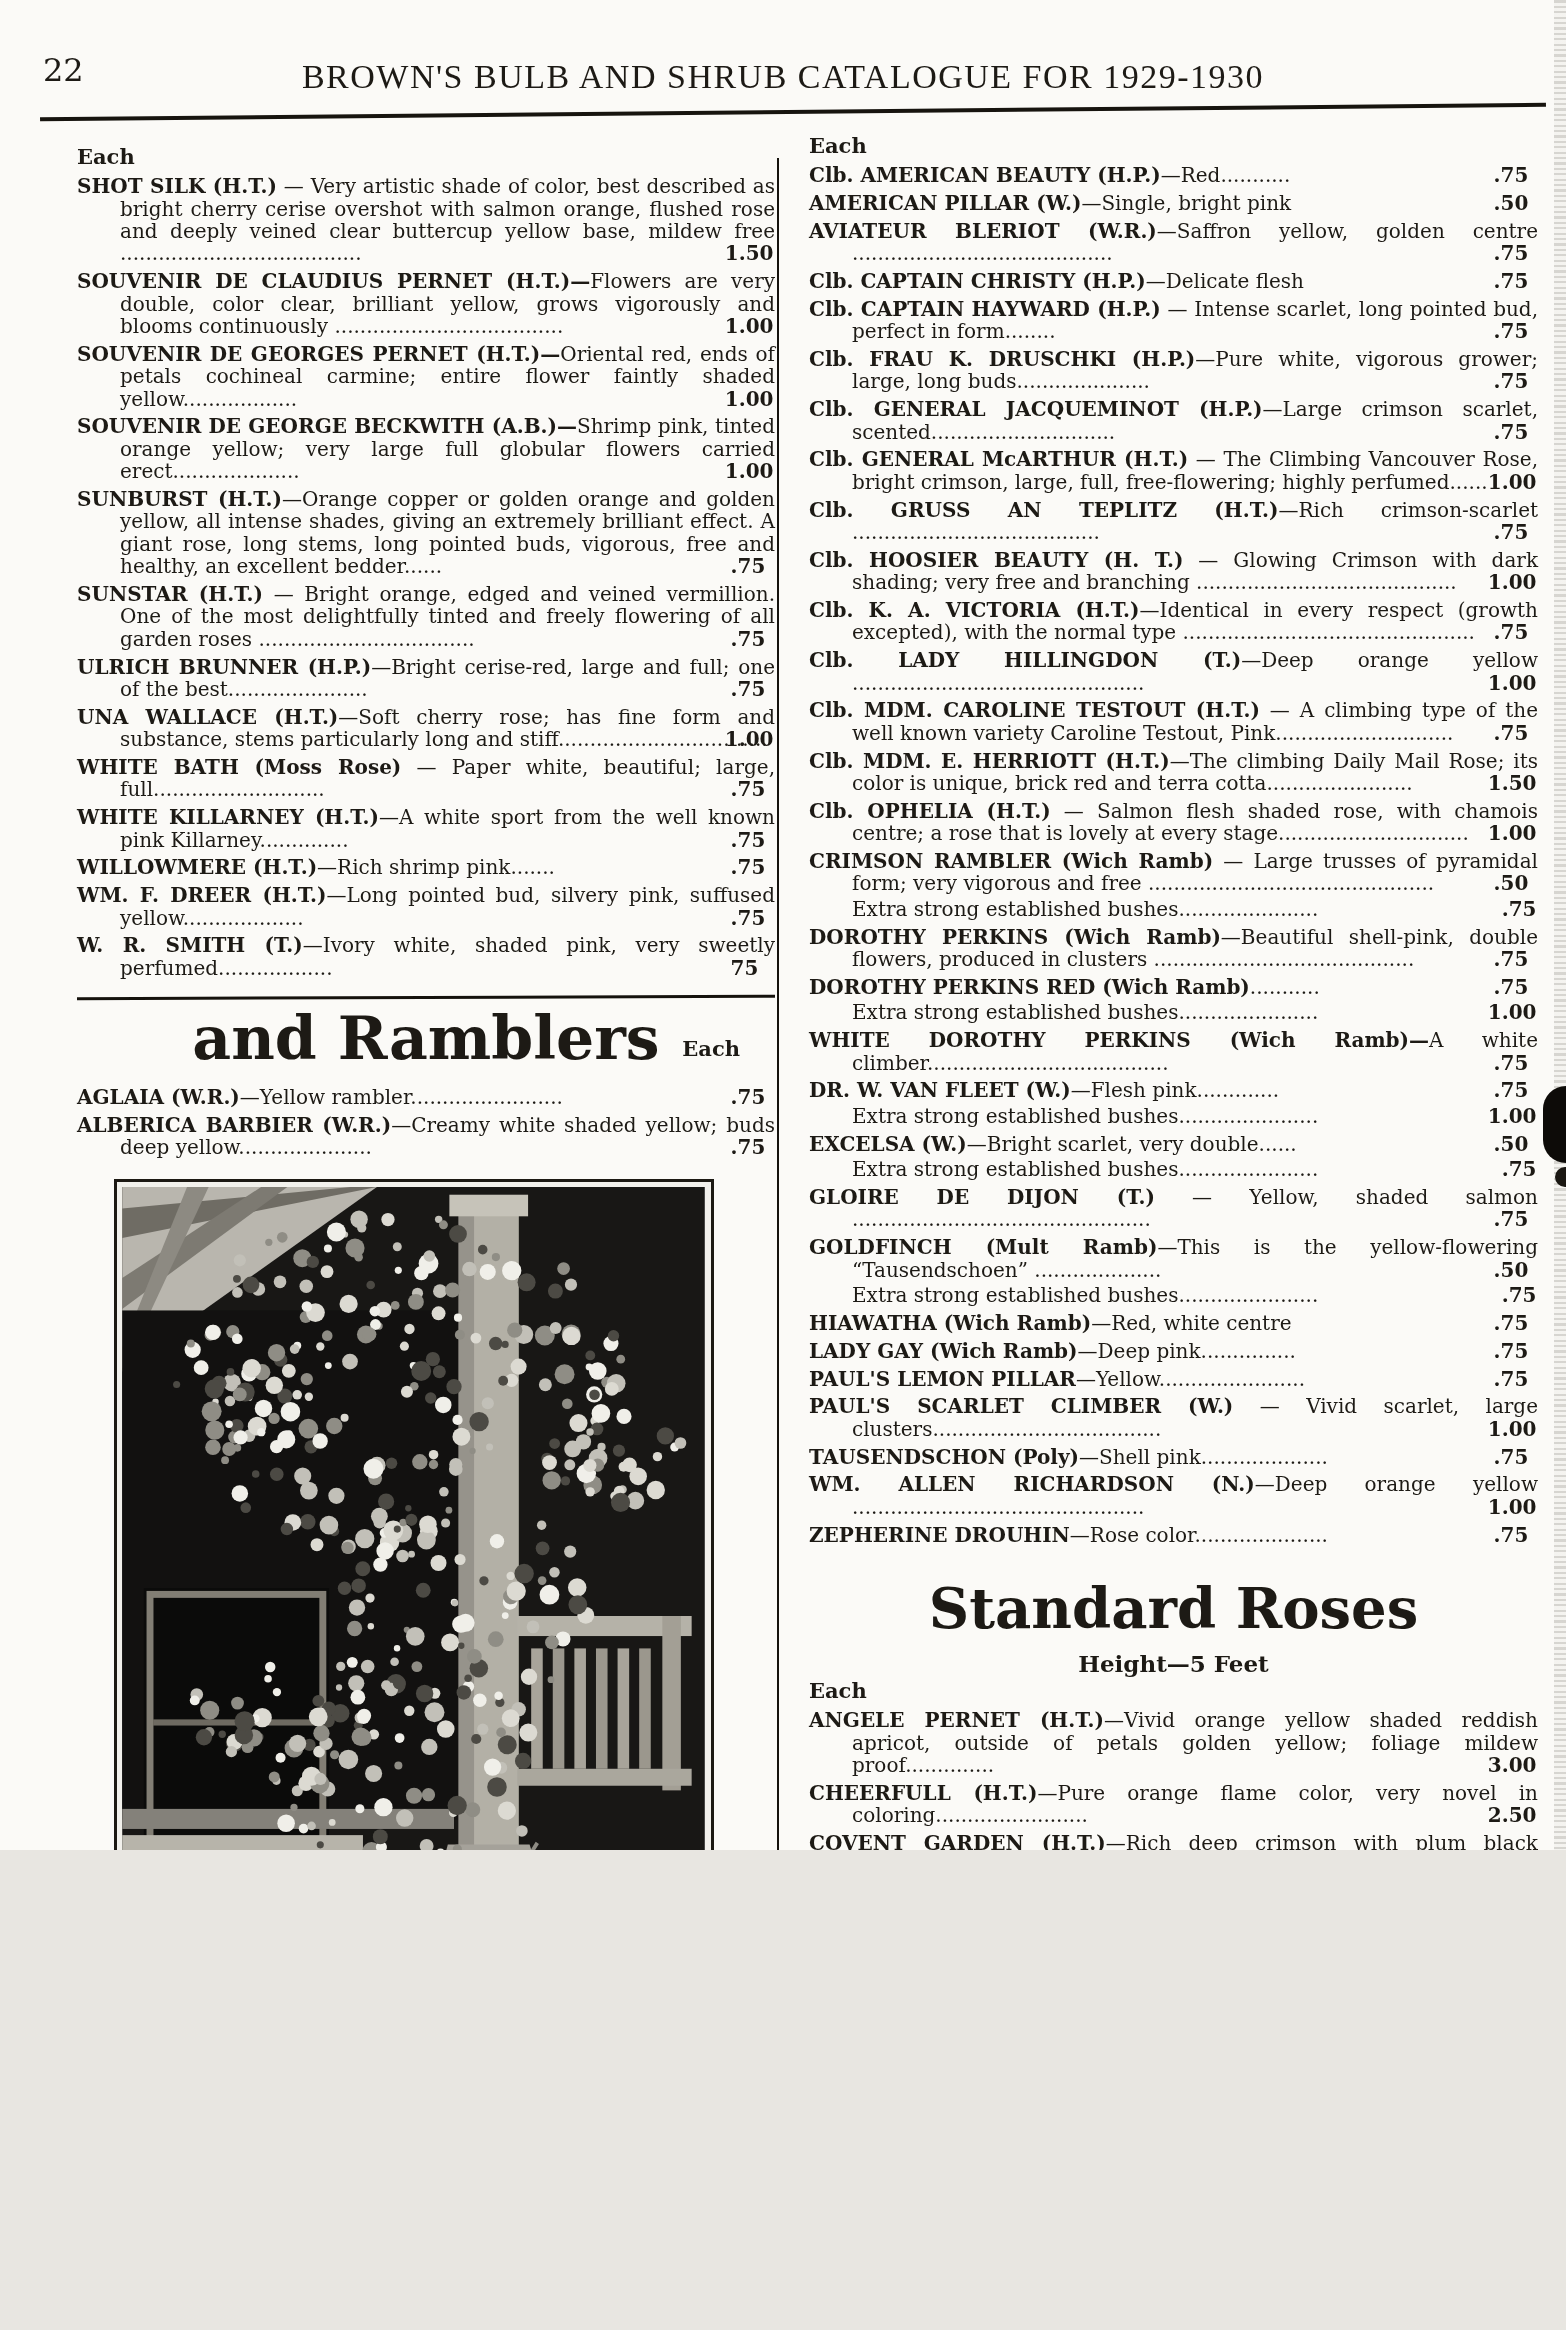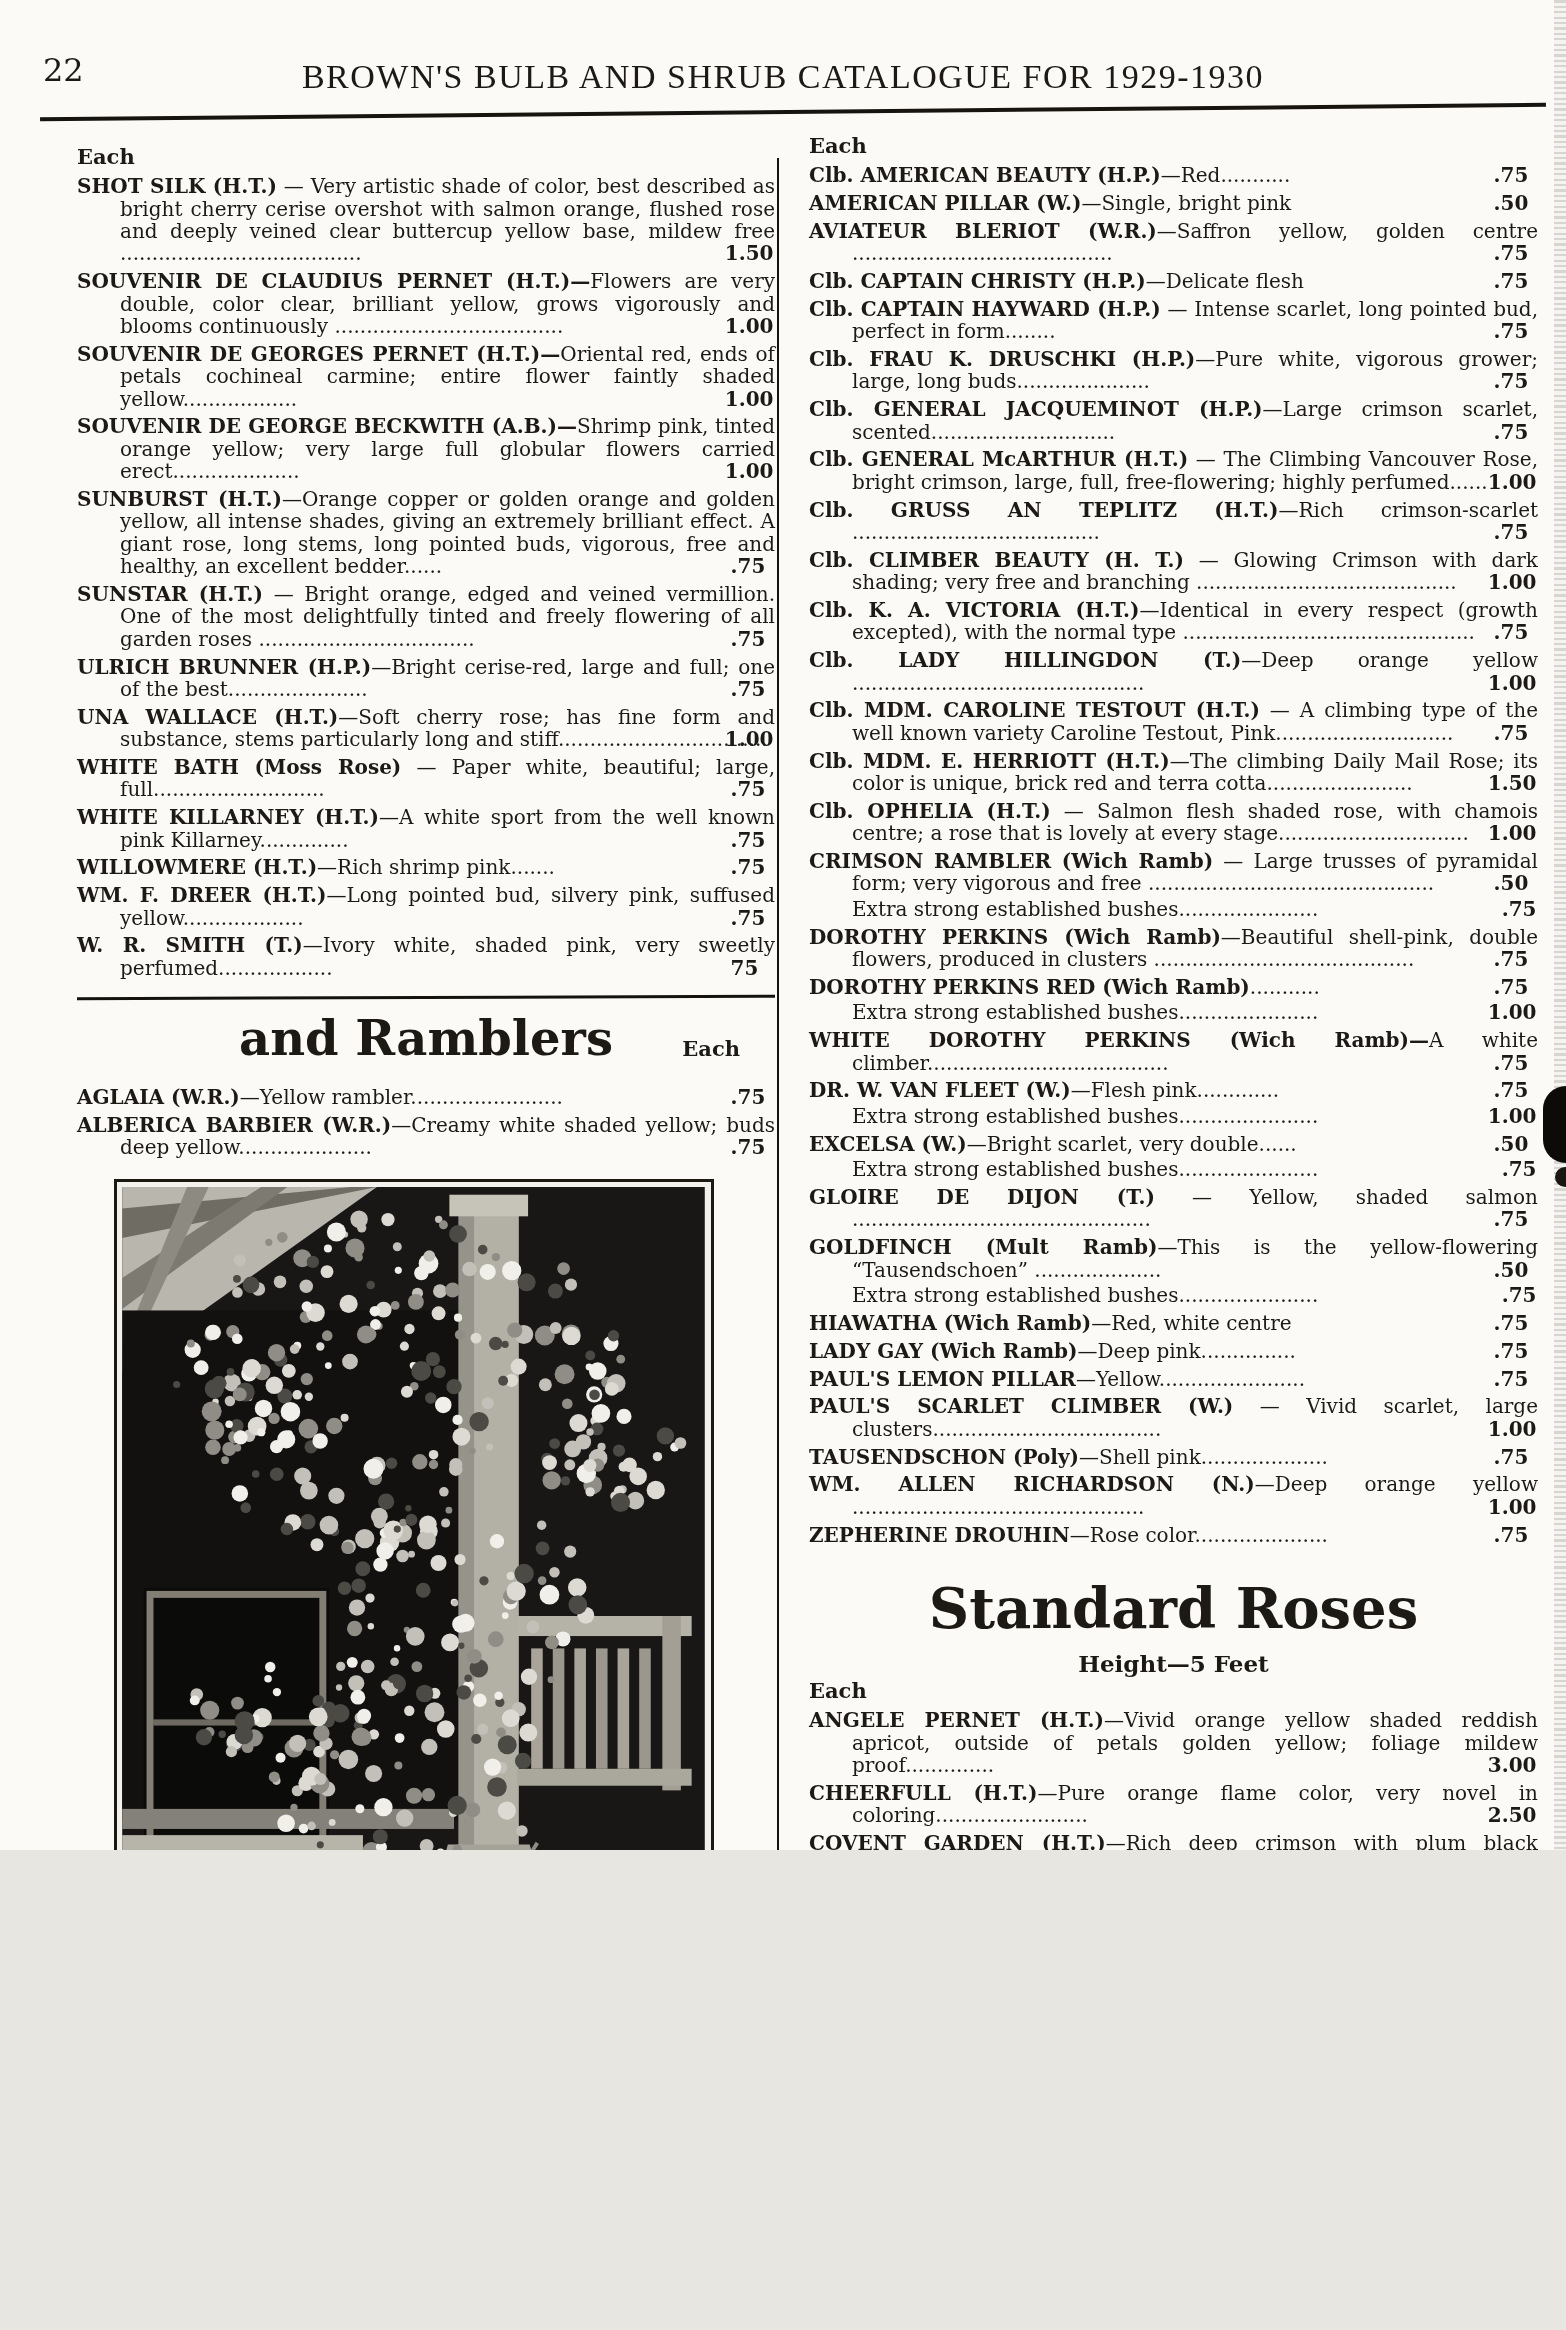--- a/index.html
+++ b/index.html
@@ -18,21 +18,21 @@
   .each{ text-align:left;font-weight:bold;font-size:21px;margin-bottom:6.2px;}
   .entry{font-size:20px;line-height:22.4px;text-align:justify;padding-left:43px;text-indent:-43px;
         position:relative;margin-bottom:5.4px;}
   .entry .ename{font-weight:700;}
   .entry .eprice{position:absolute;right:1.5px;bottom:0;font-weight:700;}
   .entry.sub{text-indent:0;margin-top:-2.3px;}
   
   .sec-rule{height:3.1px;background:#15120d;margin:17px 0 10.8px;transform:rotate(-0.2deg);}
   .climb-head{position:relative;text-align:center;font-weight:700;margin-bottom:20px;}
   .climb-head .l1{font-size:56px;line-height:63px;}
-  .climb-head .l2{font-size:48px;line-height:56px;}
+  .climb-head .l2{font-size:60px;line-height:56px;}
   .climb-head .each{position:absolute;right:35px;bottom:-1.5px;font-size:21px;}
   
   .photo-wrap{margin:20px 0 0 37px;width:600px;}
   .photo-frame{border:3.1px solid #1c1913;padding:5.4px;background:#f2f1ec;}
   .photo-frame svg{display:block;}
   
   .std-head{text-align:center;font-weight:700;font-size:56px;line-height:62px;margin:31px 0 10.8px;}
   .std-sub{text-align:center;font-weight:700;font-size:23px;margin-bottom:1.5px;}
   
   .bottom-rule{position:absolute;left:40px;right:28px;top:2151px;height:3.1px;background:#15120d;
@@ -575,21 +575,21 @@
     <div>
         <div class="entry"><span class="ename">Clb. AMERICAN BEAUTY (H.P.)</span><span class="edesc">—Red...........</span><span class="eprice">.75</span></div>
         <div class="entry"><span class="ename">AMERICAN PILLAR (W.)</span><span class="edesc">—Single, bright pink</span><span class="eprice">.50</span></div>
         <div class="entry"><span class="ename">AVIATEUR BLERIOT (W.R.)</span><span class="edesc">—Saffron yellow, golden centre .........................................</span><span class="eprice">.75</span></div>
         <div class="entry"><span class="ename">Clb. CAPTAIN CHRISTY (H.P.)</span><span class="edesc">—Delicate flesh</span><span class="eprice">.75</span></div>
         <div class="entry"><span class="ename">Clb. CAPTAIN HAYWARD (H.P.)</span><span class="edesc"> — Intense scarlet, long pointed bud, perfect in form........</span><span class="eprice">.75</span></div>
         <div class="entry"><span class="ename">Clb. FRAU K. DRUSCHKI (H.P.)</span><span class="edesc">—Pure white, vigorous grower; large, long buds.....................</span><span class="eprice">.75</span></div>
         <div class="entry"><span class="ename">Clb. GENERAL JACQUEMINOT (H.P.)</span><span class="edesc">—Large crimson scarlet, scented.............................</span><span class="eprice">.75</span></div>
         <div class="entry"><span class="ename">Clb. GENERAL McARTHUR (H.T.)</span><span class="edesc"> — The Climbing Vancouver Rose, bright crimson, large, full, free-flowering; highly perfumed......</span><span class="eprice">1.00</span></div>
         <div class="entry"><span class="ename">Clb. GRUSS AN TEPLITZ (H.T.)</span><span class="edesc">—Rich crimson-scarlet .......................................</span><span class="eprice">.75</span></div>
-        <div class="entry"><span class="ename">Clb. CLIMBER BEAUTY (H. T.)</span><span class="edesc"> — Glowing Crimson with dark shading; very free and branching .........................................</span><span class="eprice">1.00</span></div>
+        <div class="entry"><span class="ename">Clb. HOOSIER BEAUTY (H. T.)</span><span class="edesc"> — Glowing Crimson with dark shading; very free and branching .........................................</span><span class="eprice">1.00</span></div>
         <div class="entry"><span class="ename">Clb. K. A. VICTORIA (H.T.)</span><span class="edesc">—Identical in every respect (growth excepted), with the normal type ..............................................</span><span class="eprice">.75</span></div>
         <div class="entry"><span class="ename">Clb. LADY HILLINGDON (T.)</span><span class="edesc">—Deep orange yellow ..............................................</span><span class="eprice">1.00</span></div>
         <div class="entry"><span class="ename">Clb. MDM. CAROLINE TESTOUT (H.T.)</span><span class="edesc"> — A climbing type of the well known variety Caroline Testout, Pink............................</span><span class="eprice">.75</span></div>
         <div class="entry"><span class="ename">Clb. MDM. E. HERRIOTT (H.T.)</span><span class="edesc">—The climbing Daily Mail Rose; its color is unique, brick red and terra cotta.......................</span><span class="eprice">1.50</span></div>
         <div class="entry"><span class="ename">Clb. OPHELIA (H.T.)</span><span class="edesc"> — Salmon flesh shaded rose, with chamois centre; a rose that is lovely at every stage..............................</span><span class="eprice">1.00</span></div>
         <div class="entry"><span class="ename">CRIMSON RAMBLER (Wich Ramb)</span><span class="edesc"> — Large trusses of pyramidal form; very vigorous and free .............................................</span><span class="eprice">.50</span></div>
         <div class="entry sub"><span class="ename"></span><span class="edesc">Extra strong established bushes......................</span><span class="eprice">.75</span></div>
         <div class="entry"><span class="ename">DOROTHY PERKINS (Wich Ramb)</span><span class="edesc">—Beautiful shell-pink, double flowers, produced in clusters .........................................</span><span class="eprice">.75</span></div>
         <div class="entry"><span class="ename">DOROTHY PERKINS RED (Wich Ramb)</span><span class="edesc">...........</span><span class="eprice">.75</span></div>
         <div class="entry sub"><span class="ename"></span><span class="edesc">Extra strong established bushes......................</span><span class="eprice">1.00</span></div>

